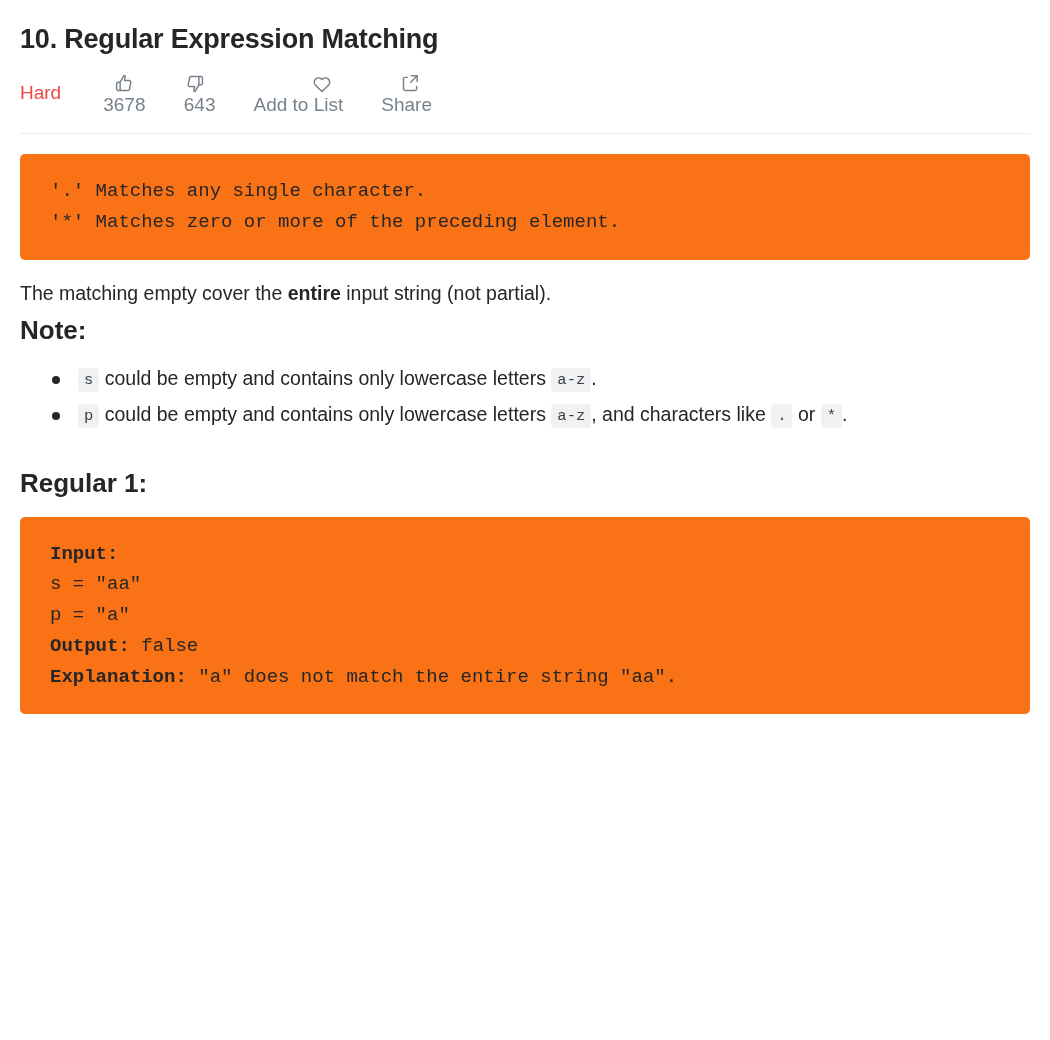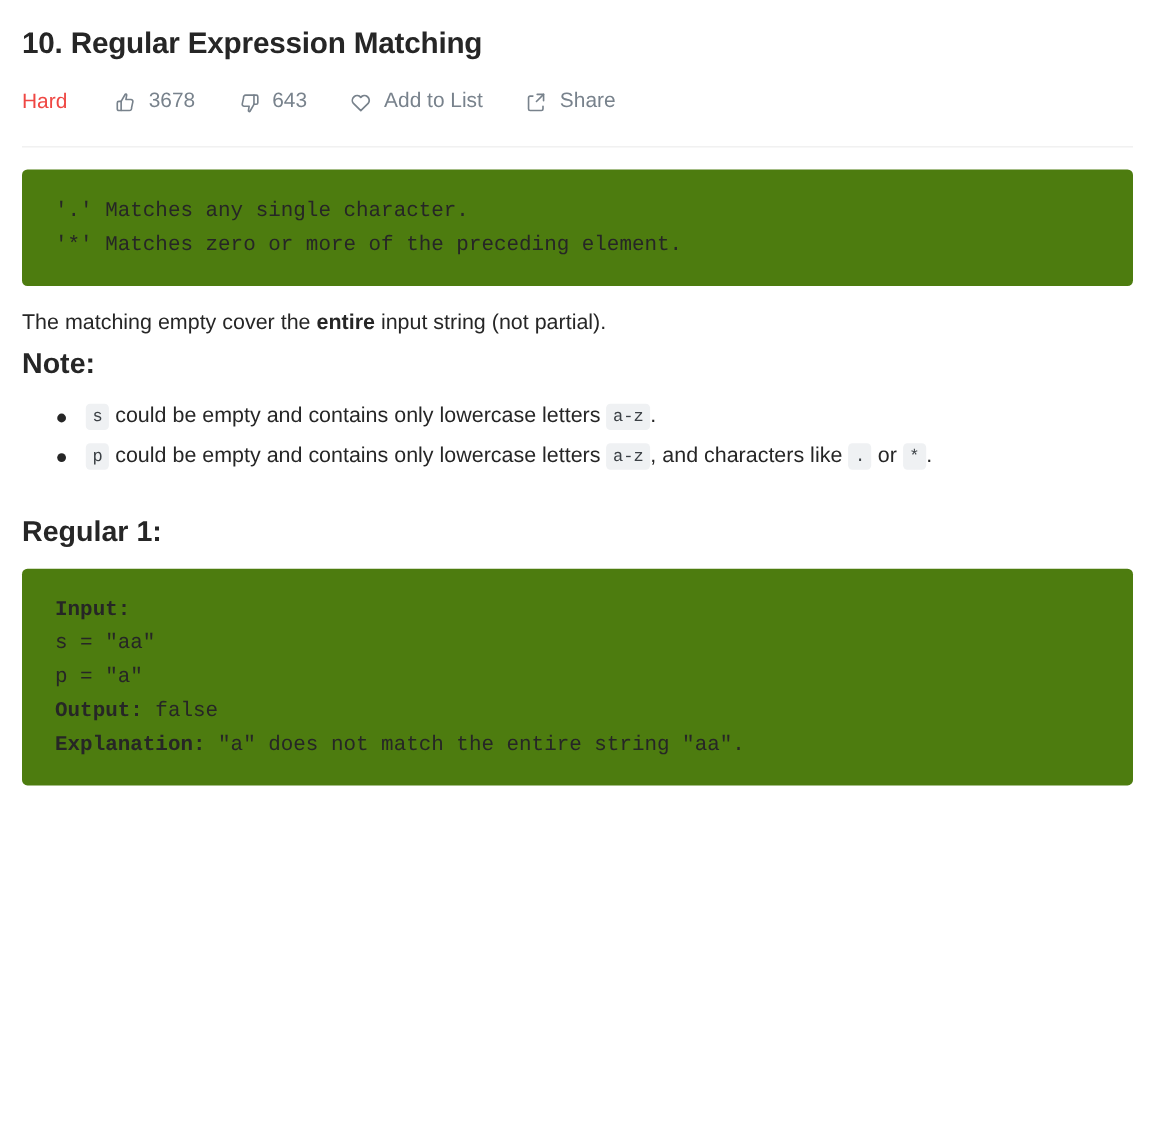--- a/index.html
+++ b/index.html
@@ -41,26 +41,27 @@
   }
   .difficulty {
     font-size: 19px;
     font-weight: 500;
     color: #ef4743;
     margin-right: 42px;
     white-space: nowrap;
   }
   .meta-action {
     display: flex;
-    align-items: flex-start;
+    align-items: flex-end;
     color: #78828c;
     font-size: 19px;
     margin-right: 38px;
     white-space: nowrap;
     cursor: pointer;
+    flex-direction: column;
   }
   .meta-action:last-child { margin-right: 0; }
   .meta-action .ico {
     display: inline-flex;
     align-items: center;
     justify-content: center;
     width: 22px;
     height: 22px;
     margin-right: 10px;
     flex: 0 0 auto;
@@ -98,21 +99,21 @@
     padding: 3px 6px;
     border-radius: 4px;
     white-space: pre;
     vertical-align: 1px;
   }
 
   strong { font-weight: 700; color: #262626; }
 
   
   pre.codeblock {
-    background: #4d7c0f;
+    background: #f97316;
     border-radius: 5px;
     margin: 0 0 18px 0;
     padding: 22px 30px 22px 30px;
     width: 1010px;
     box-sizing: border-box;
     font-family: "Liberation Mono", "DejaVu Sans Mono", monospace;
     font-size: 19px;
     line-height: 1.62;
     color: #262626;
     white-space: pre;

